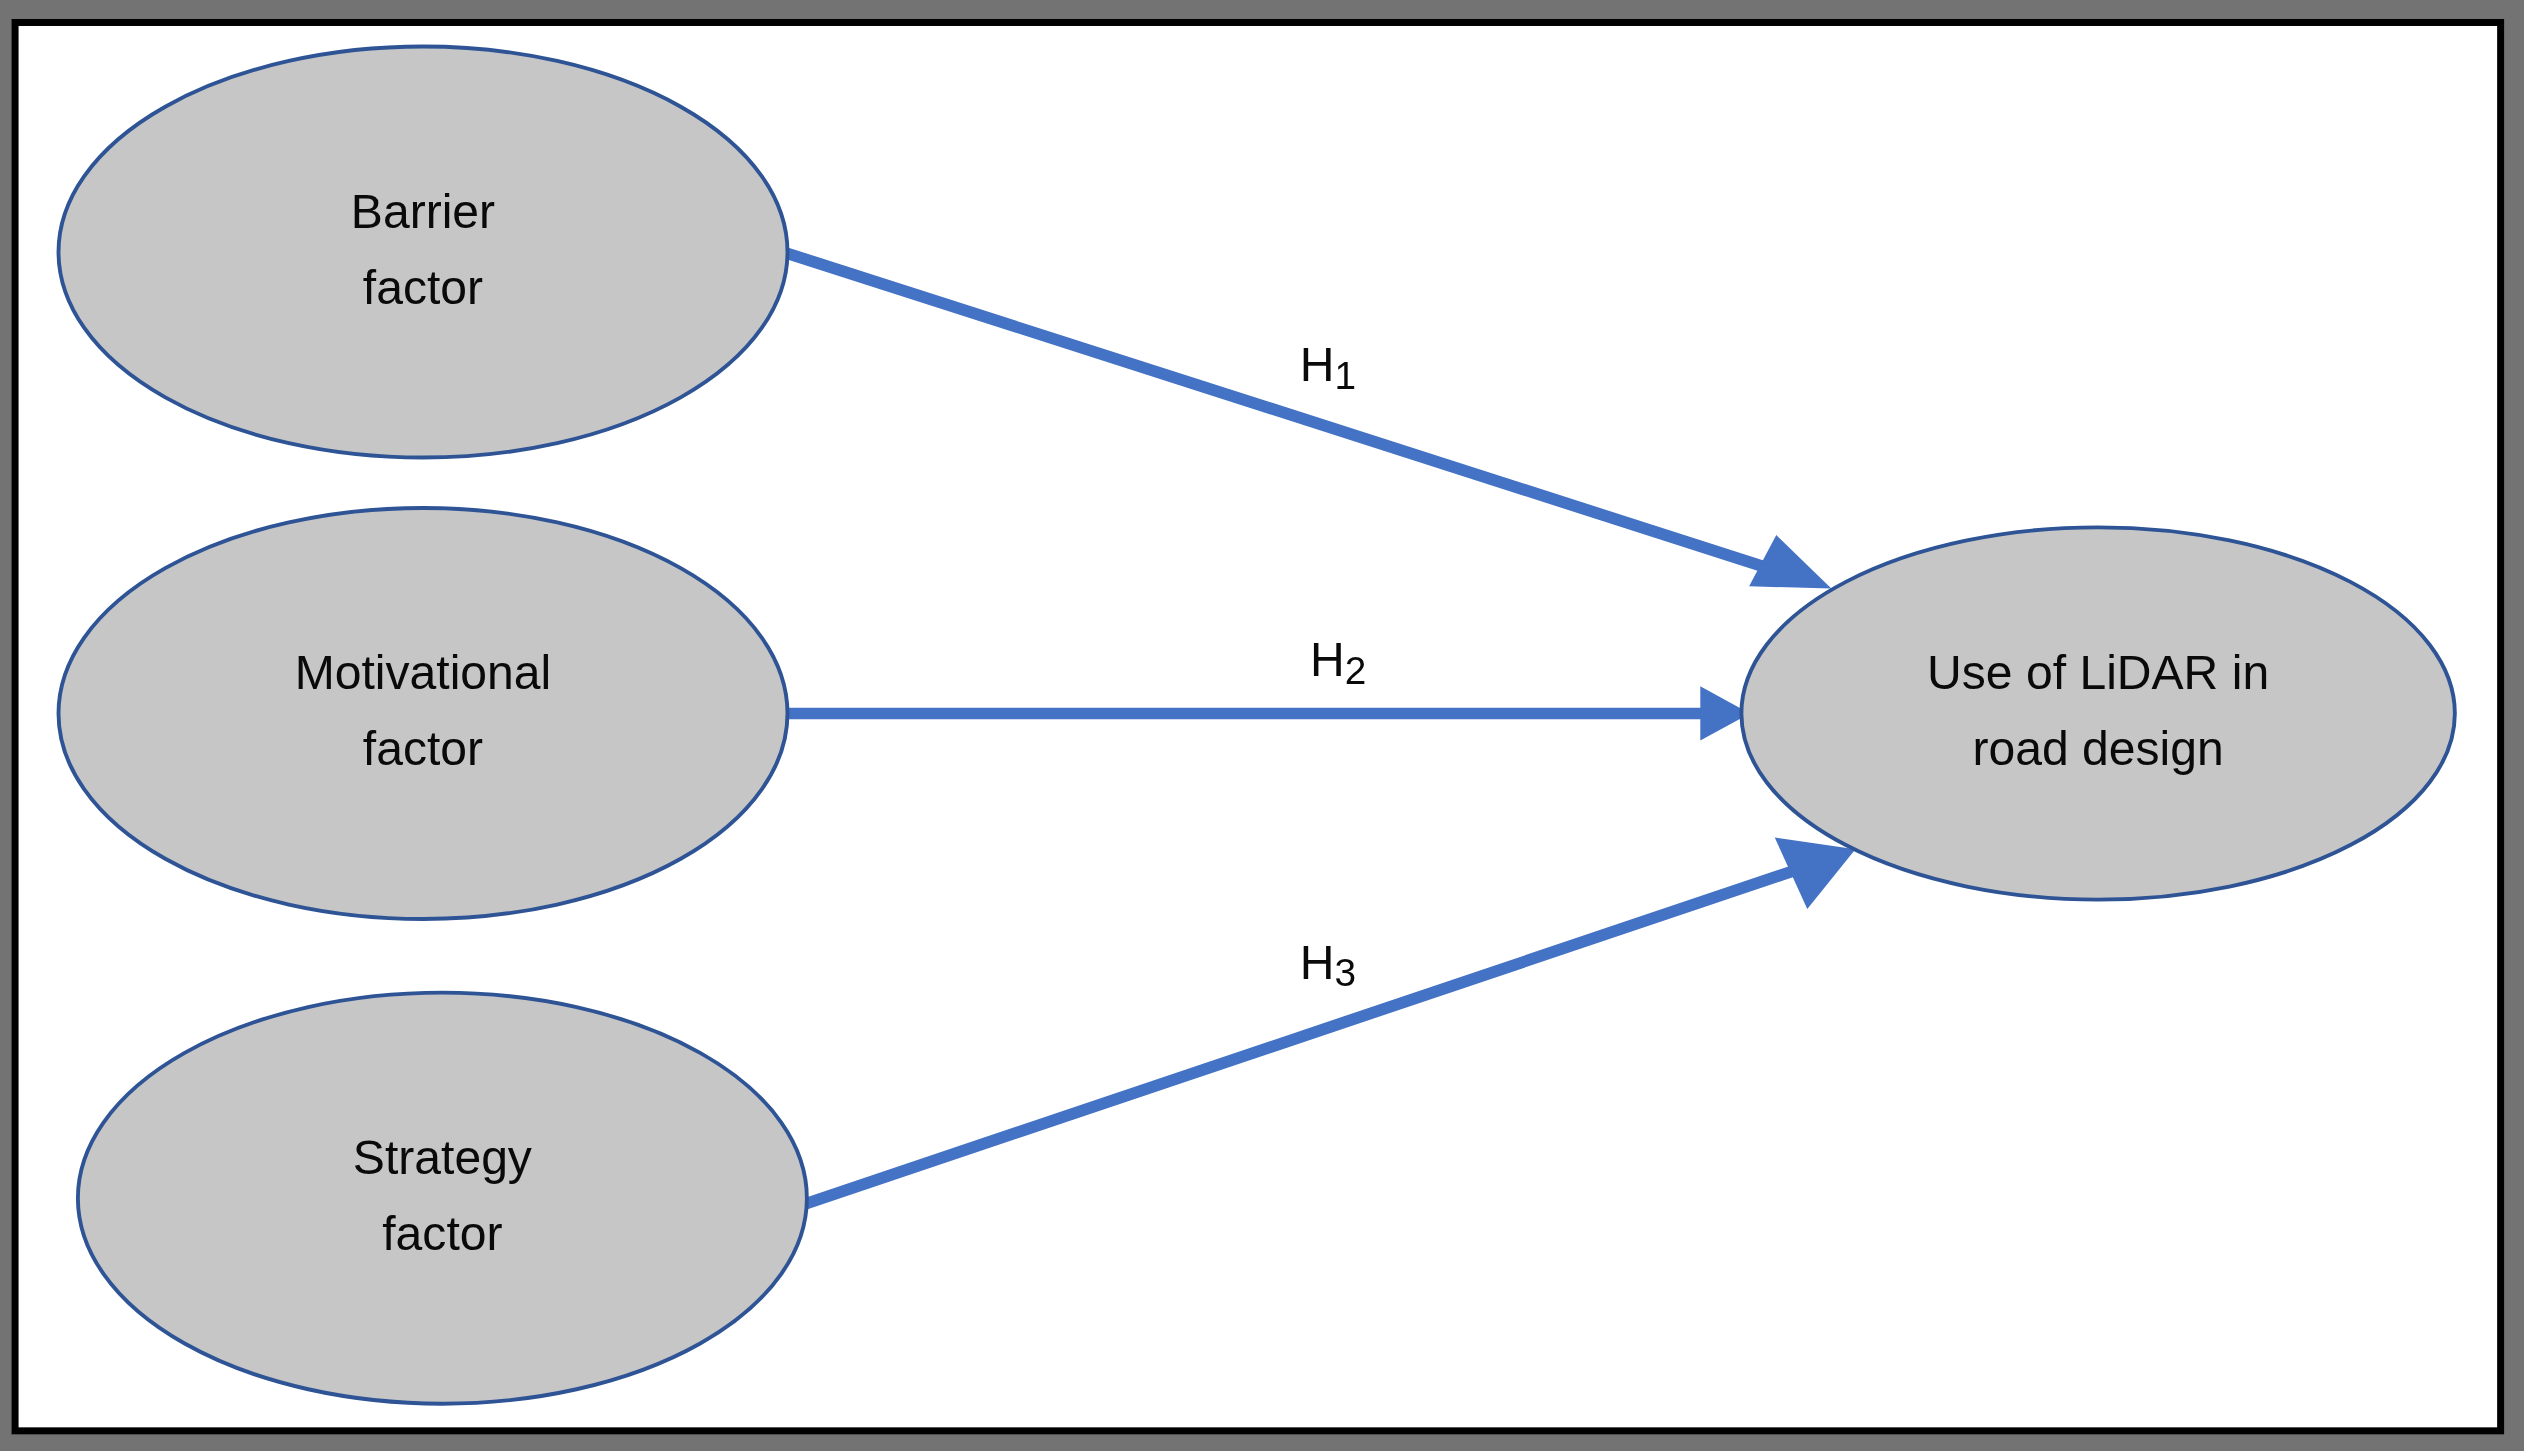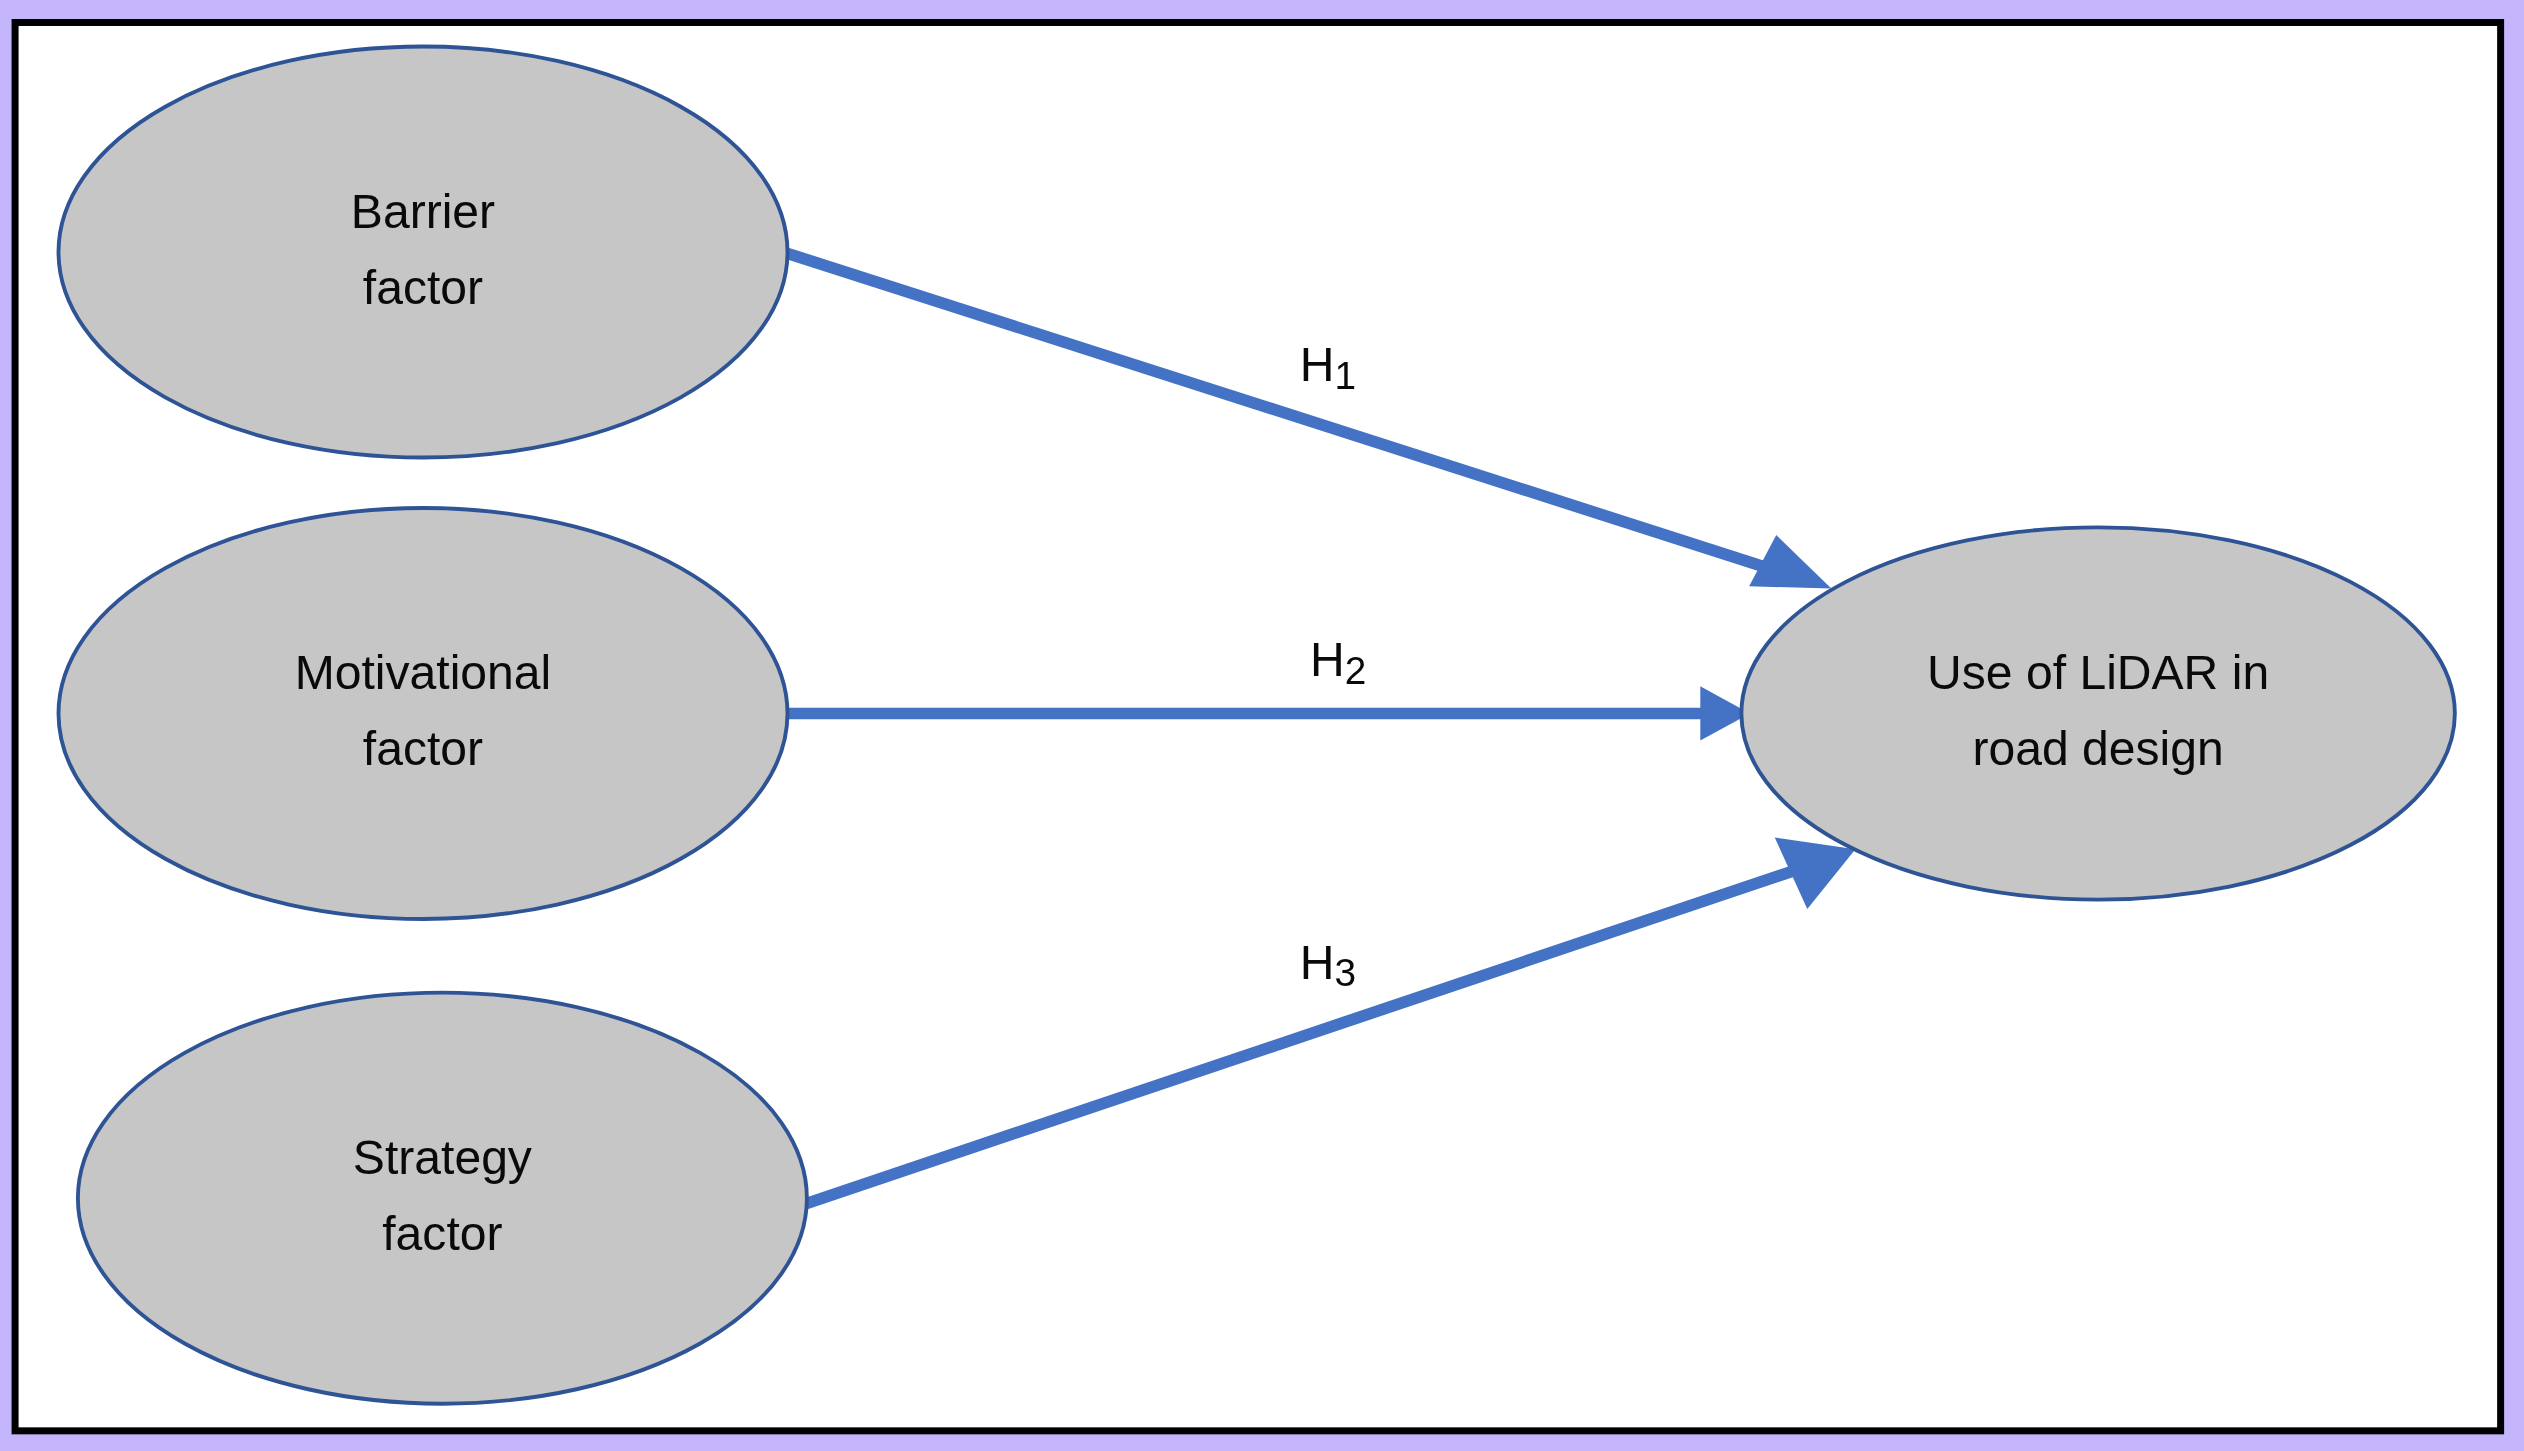--- a/index.html
+++ b/index.html
@@ -5,21 +5,21 @@
   html, body {
     margin: 0;
     padding: 0;
     background: #ffffff;
     font-family: "Liberation Sans", sans-serif;
   }
   #canvas {
     position: relative;
     width: 2525px;
     height: 1451px;
-    background: #c4b5fd;
+    background: #737373;
     overflow: hidden;
   }
   #diagram-svg {
     display: block;
     width: 2525px;
     height: 1451px;
   }
   .node-label {
     font-family: "Liberation Sans", sans-serif;
     font-size: 62px;

